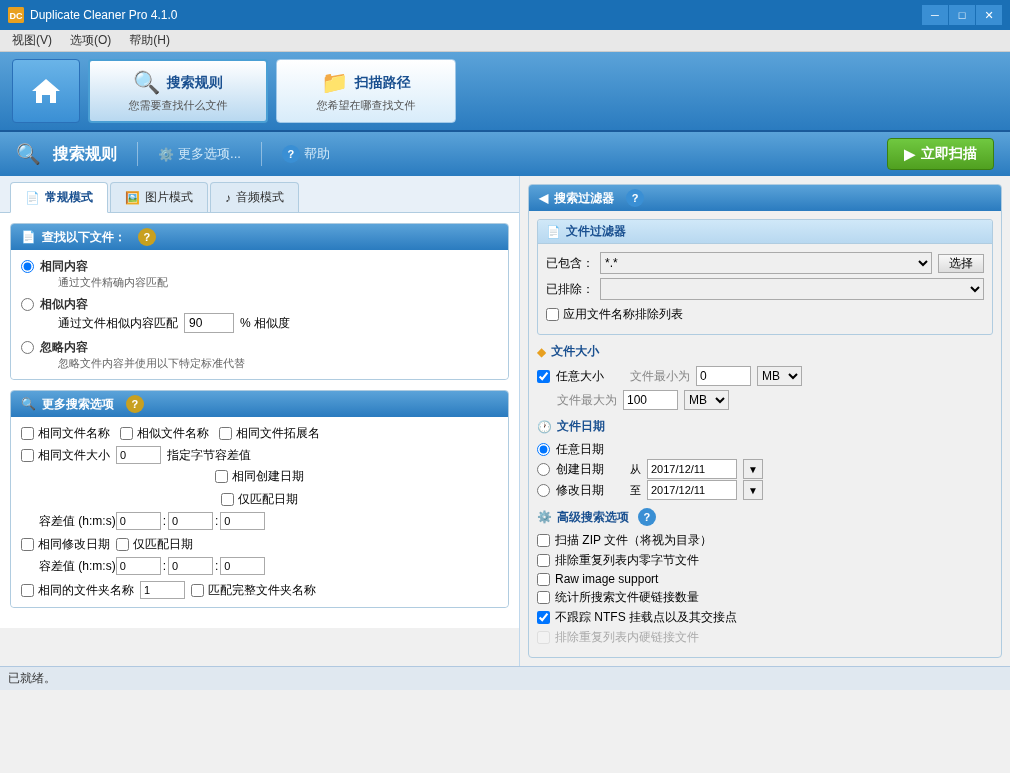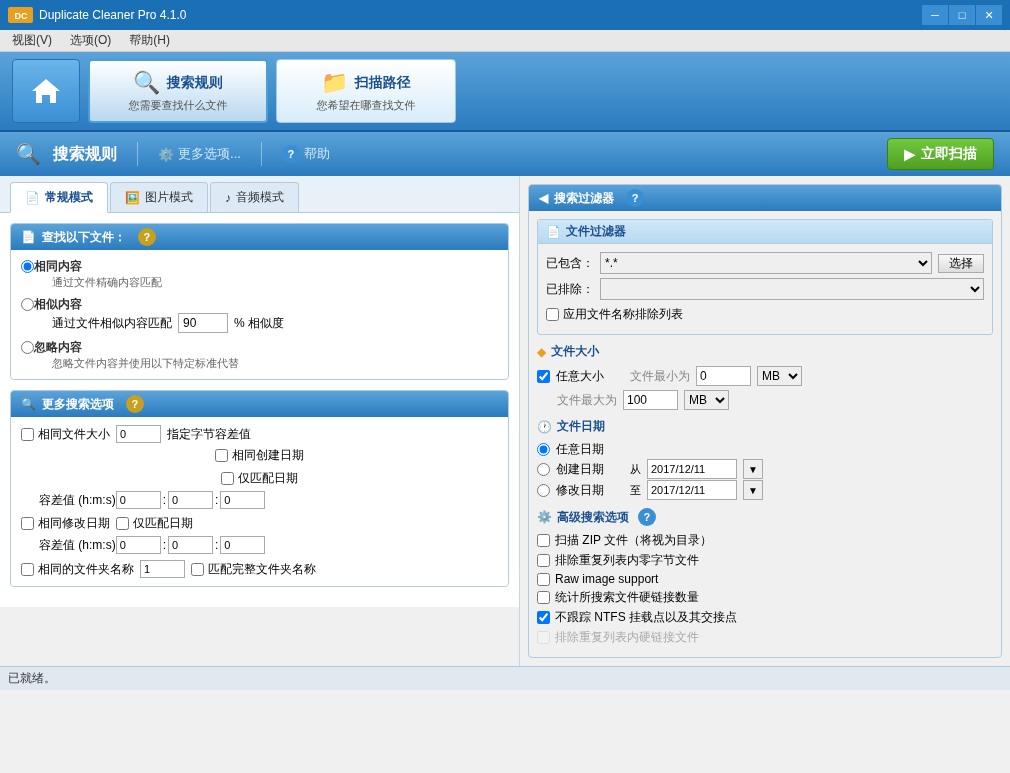--- a/index.html
+++ b/index.html
@@ -4,21 +4,21 @@
   <style>
     * { margin: 0; padding: 0; box-sizing: border-box; }
     body { width: 1010px; height: 773px; font-family: 'Microsoft YaHei', SimSun, sans-serif; font-size: 12px; background: #f0f0f0; overflow: hidden; }
 
     
     .titlebar {
       height: 30px; background: #1a6fb5; display: flex; align-items: center; justify-content: space-between;
       padding: 0 8px; color: white;
     }
     .titlebar-left { display: flex; align-items: center; gap: 6px; font-size: 12px; }
-    .titlebar-icon { width: 25px; height: 16px; background: #e8a020; border-radius: 2px; display: flex; align-items: center; justify-content: center; font-size: 10px; font-weight: bold; color: white; }
+    .titlebar-icon { width: 16px; height: 16px; background: #e8a020; border-radius: 2px; display: flex; align-items: center; justify-content: center; font-size: 10px; font-weight: bold; color: white; }
     .titlebar-controls { display: flex; gap: 1px; }
     .titlebar-btn { width: 26px; height: 20px; background: #3a8fd4; border: none; color: white; cursor: pointer; font-size: 11px; display: flex; align-items: center; justify-content: center; }
 
     
     .menubar {
       height: 22px; background: #e8e8e8; border-bottom: 1px solid #ccc; display: flex; align-items: center; padding: 0 4px; gap: 2px;
     }
     .menu-item { padding: 2px 8px; font-size: 12px; cursor: pointer; color: #333; }
 
     
@@ -58,21 +58,21 @@
 
     
     .panel-content { padding: 10px; flex: 1; background: white; }
 
     
     .section-box { border: 1px solid #b0cce0; border-radius: 4px; margin-bottom: 10px; }
     .section-box-header {
       background: linear-gradient(180deg, #5ba3d9 0%, #2a7bbf 100%); color: white; padding: 4px 10px; font-size: 12px; font-weight: bold; display: flex; align-items: center; gap: 6px; border-radius: 3px 3px 0 0;
     }
     .section-box-body { padding: 8px 10px; background: white; border-radius: 0 0 4px 4px; }
-    .radio-item { display: flex; align-items: flex-start; gap: 0; cursor: pointer; }
+    .radio-item { display: flex; align-items: flex-start; gap: 6px; cursor: pointer; }
     .radio-item input[type=radio] { margin-top: 2px; }
     .radio-label { font-size: 12px; font-weight: bold; color: #333; }
     .radio-desc { font-size: 11px; color: #666; margin-left: 18px; }
 
     
     .similar-row { display: flex; align-items: center; gap: 6px; margin-left: 18px; }
     .spinbox { width: 50px; height: 20px; border: 1px solid #aaa; padding: 1px 4px; font-size: 12px; }
     .check-row { display: flex; align-items: center; gap: 4px; font-size: 12px; }
     .check-row input[type=checkbox] { width: 13px; height: 13px; }
     .small-spinbox { width: 45px; height: 18px; border: 1px solid #aaa; padding: 1px 3px; font-size: 11px; }
@@ -244,20 +244,34 @@
         </div>
 
         <div class="section-box">
           <div class="section-box-header">
             <span>🔍</span>
             <span>更多搜索选项</span>
             <span class="question-icon" style="margin-left:6px;">?</span>
           </div>
           <div class="section-box-body">
 
+            <div style="display:flex; gap:10px; margin-bottom:4px;">
+              <div class="check-row">
+                <input type="checkbox" style="">
+                <span>相同文件名称</span>
+              </div>
+              <div class="check-row">
+                <input type="checkbox" style="">
+                <span>相似文件名称</span>
+              </div>
+              <div class="check-row">
+                <input type="checkbox" style="">
+                <span>相同文件拓展名</span>
+              </div>
+            </div>
 
             <div style="display:flex; align-items:center; gap:6px; margin-bottom:4px;">
               <div class="check-row">
                 <input type="checkbox" style="">
                 <span>相同文件大小</span>
               </div>
               <input type="number" class="small-spinbox" value="0" style="">
               <span>指定字节容差值</span>
             </div>
 

